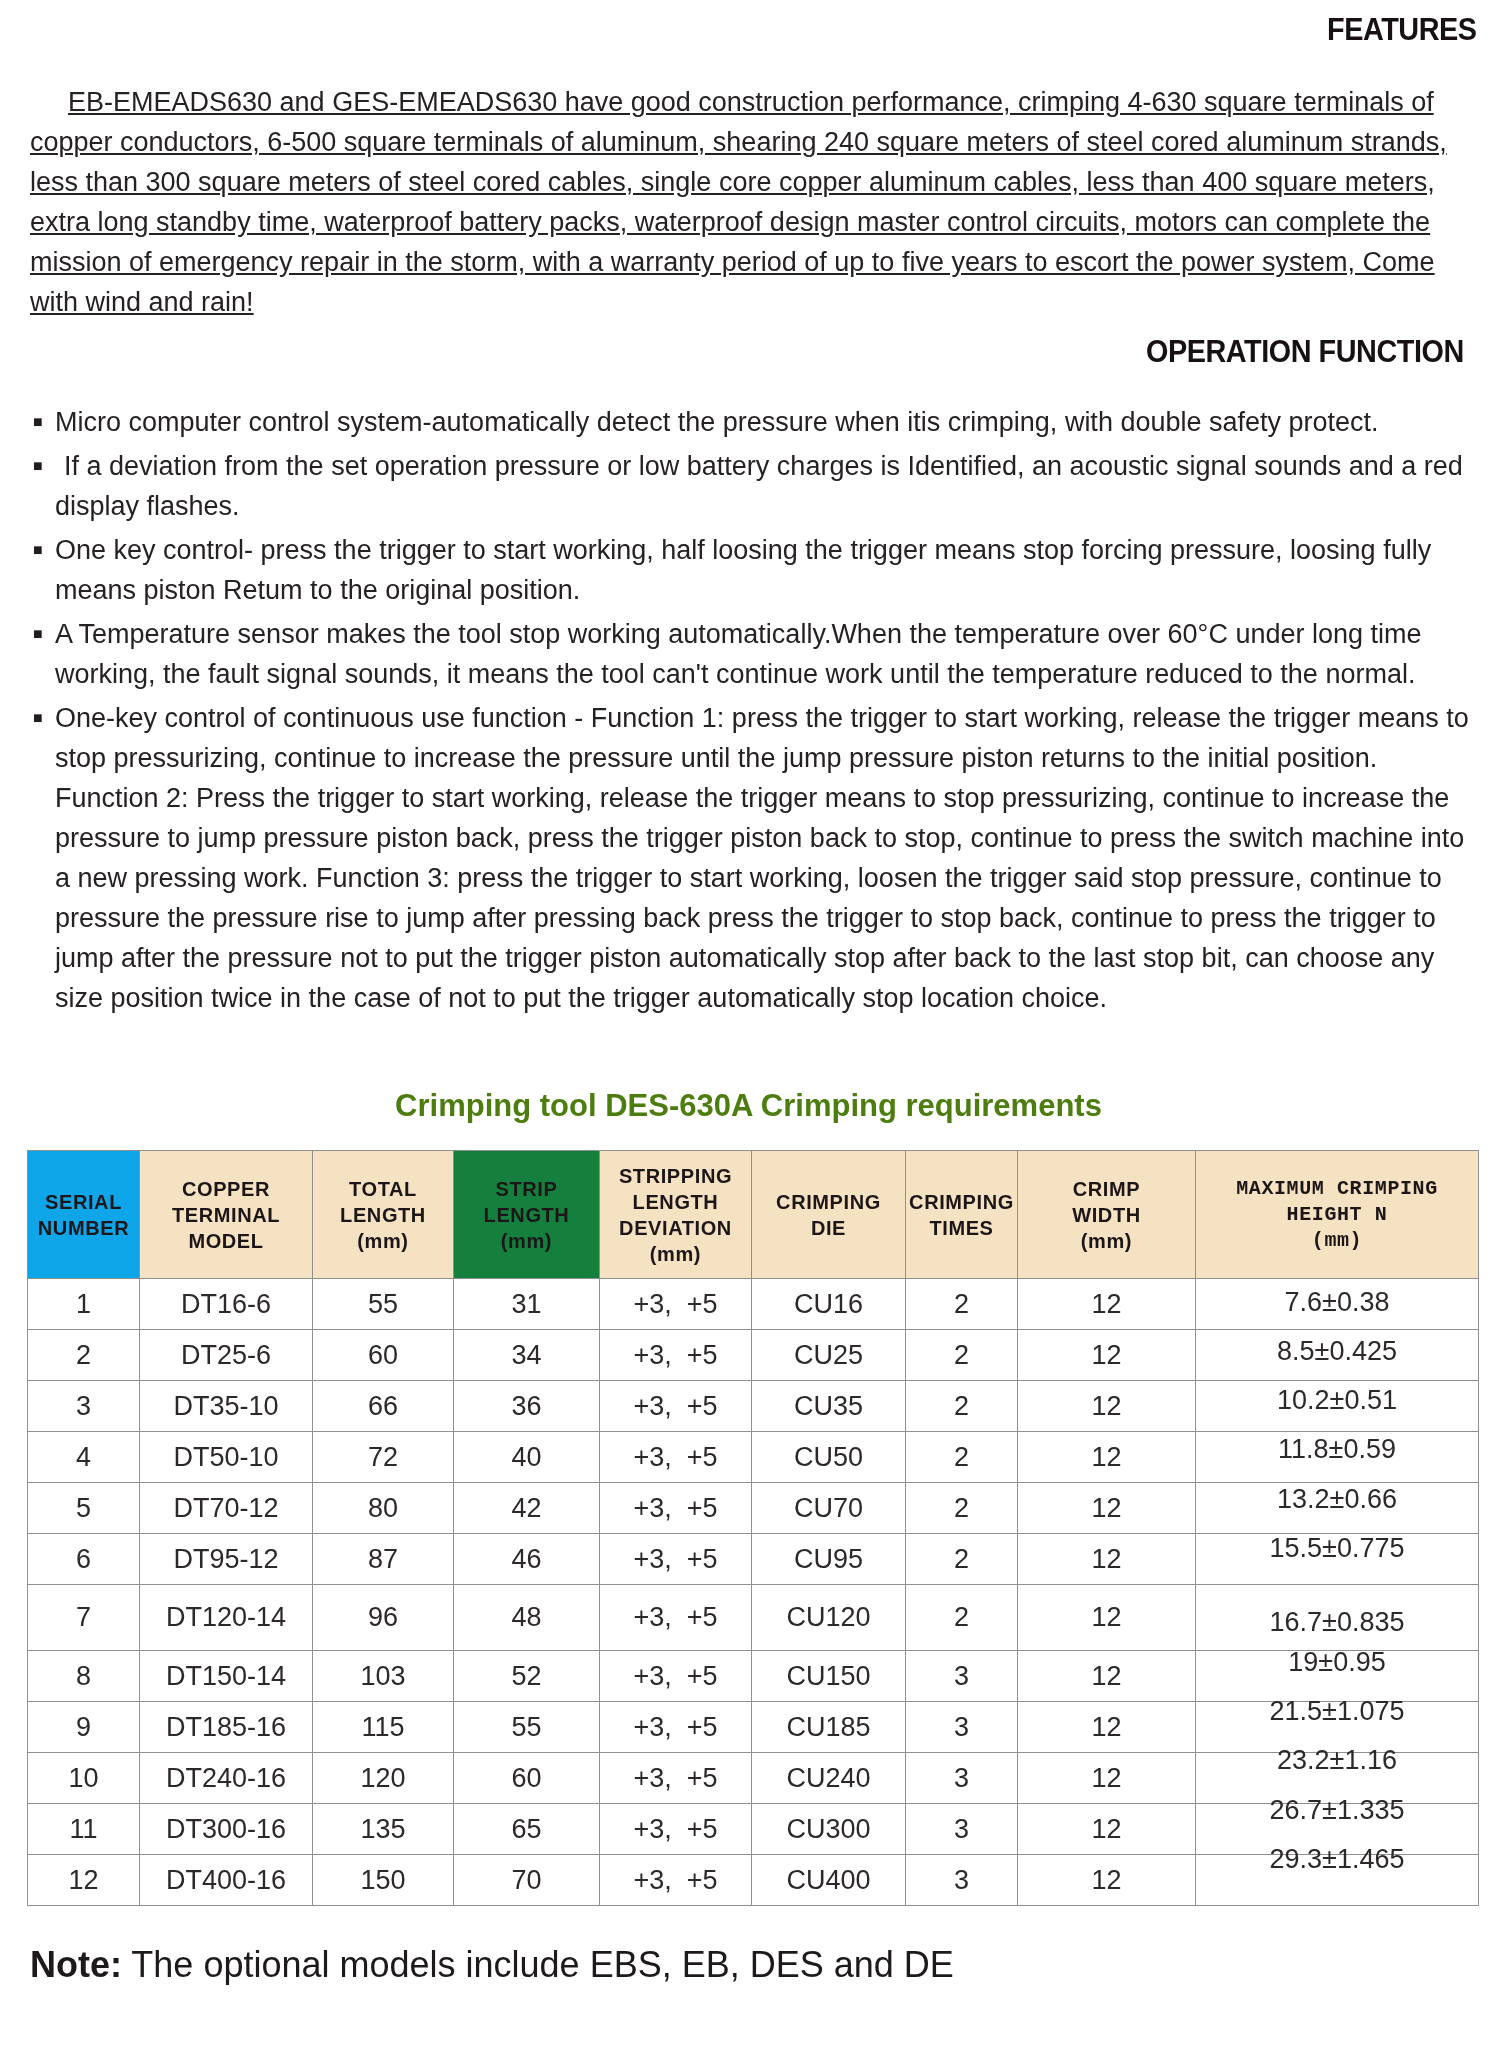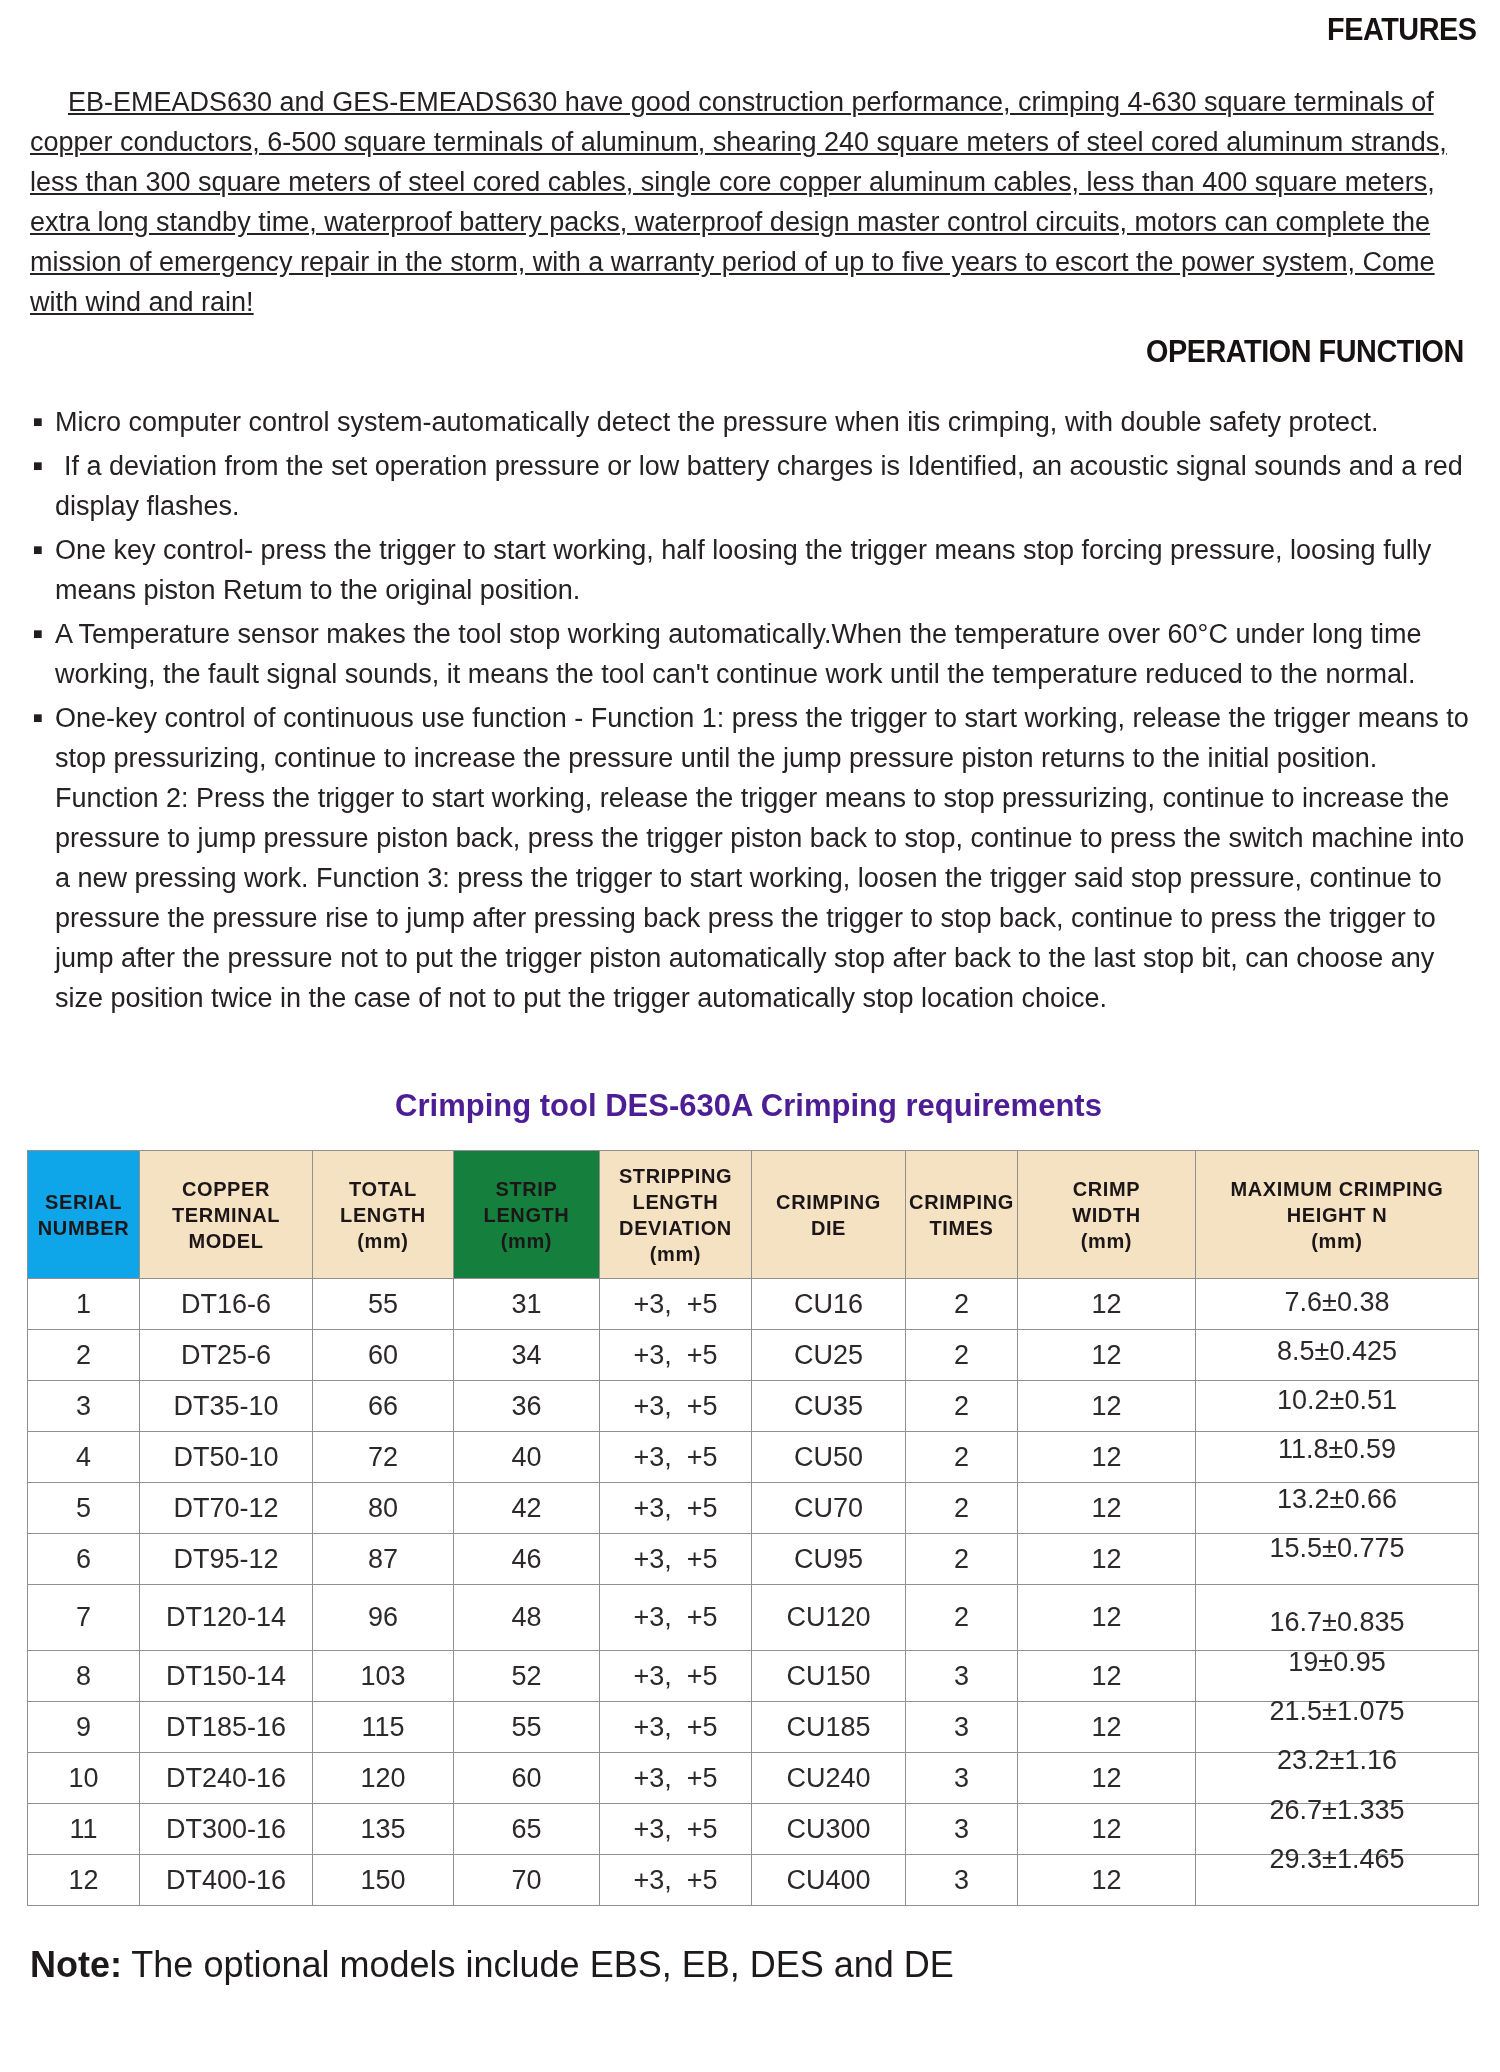--- a/index.html
+++ b/index.html
@@ -54,21 +54,21 @@
     color:#231c1d;
   }
   .bullet-continuation{
     text-indent:9px;
   }
   .table-title{
     margin:70px 30px 8px 27px;
     text-align:center;
     font-size:31px;
     font-weight:bold;
-    color:#4c1d95;
+    color:#4d7c0f;
   }
   table.crimping{
     margin:26px 0 0 27px;
     border-collapse:collapse;
     table-layout:fixed;
     width:1442px;
   }
   table.crimping th, table.crimping td{
     border:1px solid #909090;
     text-align:center;
@@ -153,21 +153,21 @@
 LENGTH
 DEVIATION
 (mm)</th>
           <th style="width: 153px; background: rgb(245, 226, 194);">CRIMPING
 DIE</th>
           <th style="width: 111px; background: rgb(245, 226, 194);">CRIMPING
 TIMES</th>
           <th style="width: 177px; background: rgb(245, 226, 194);">CRIMP
 WIDTH
 (mm)</th>
-          <th style="width: 282px; background: rgb(245, 226, 194);">MAXIMUM CRIMPING
+          <th style="width: 282px; background: rgb(245, 226, 194); font-family: Liberation Mono, monospace;">MAXIMUM CRIMPING
 HEIGHT N
 (mm)</th>
         </tr>
     </thead>
     <tbody id="tbody">
         <tr>
           <td><span>1</span></td>
           <td><span>DT16-6</span></td>
           <td><span>55</span></td>
           <td><span>31</span></td>

